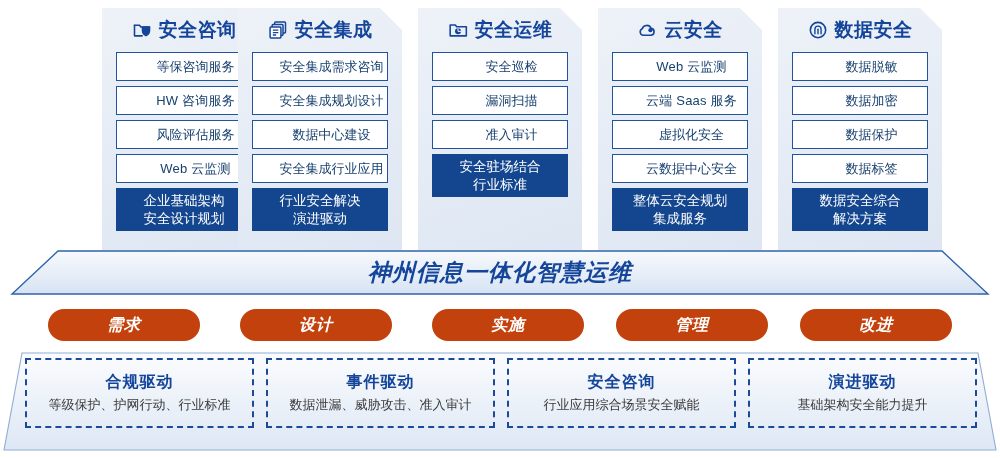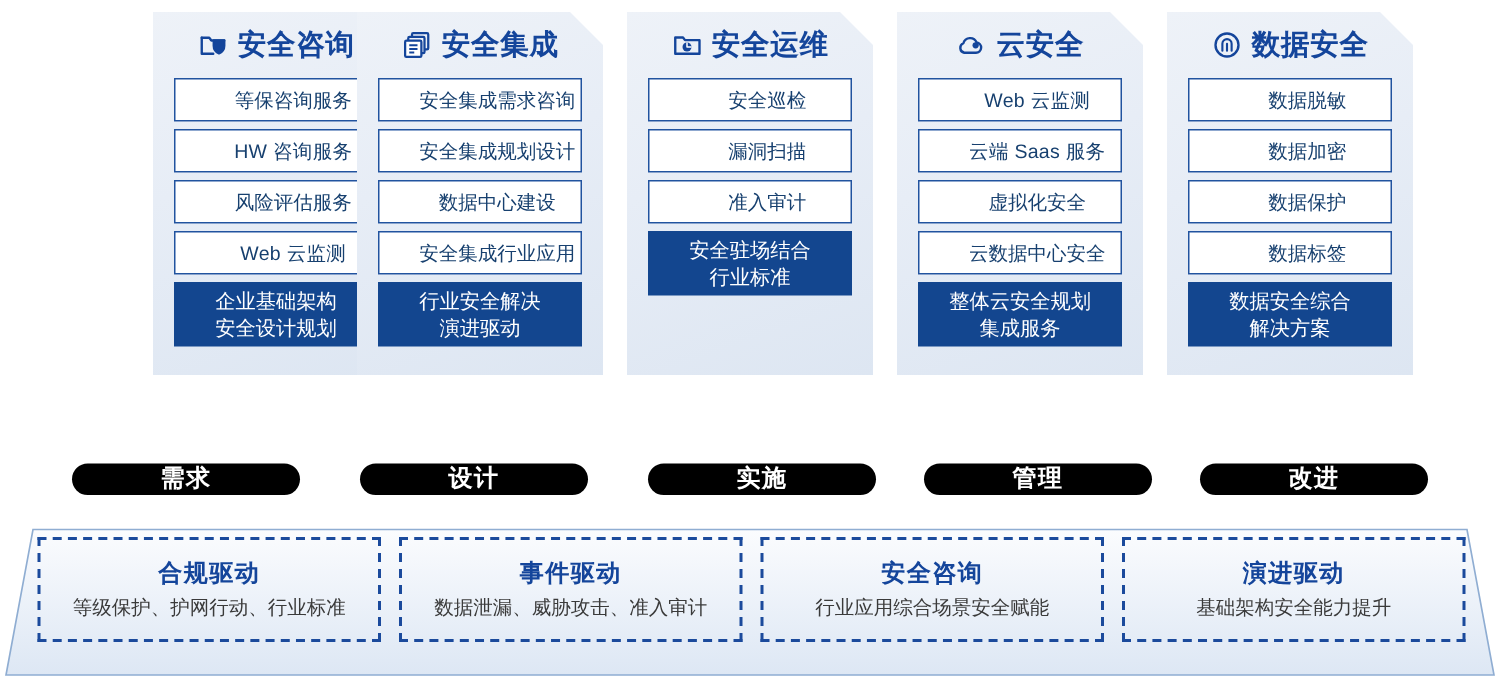--- a/index.html
+++ b/index.html
@@ -56,24 +56,24 @@
   .banner-label{
     position:absolute;left:0;top:0;width:1000px;height:44px;
     display:flex;align-items:center;justify-content:center;
     font-size:23px;font-weight:bold;font-style:italic;color:#14459b;
     letter-spacing:1px;
   }
 
   
   .pills{position:absolute;left:0;top:309px;width:1000px;height:36px;}
   .pill{
-    position:absolute;top:0;height:21px;width:152px;
-    background:#000000;border-radius:18px;
+    position:absolute;top:0;height:32px;width:152px;
+    background:#c2410c;border-radius:18px;
     display:flex;align-items:center;justify-content:center;
-    color:#ffffff;font-size:16px;font-weight:bold;letter-spacing:1px;
+    color:#ffffff;font-size:16px;font-weight:bold;letter-spacing:1px;font-style:italic;
   }
 
   
   .bottom{position:absolute;left:0;top:352px;width:1000px;height:100px;}
   .bottom-shape{position:absolute;left:0;top:0;width:1000px;height:100px;}
   .drivers{
     position:absolute;left:0;top:6px;width:1000px;height:88px;
   }
   .driver{
     position:absolute;top:0;height:66px;
@@ -203,20 +203,32 @@
         <div class="item">数据保护</div>
         <div class="item">数据标签</div>
         <div class="footer-box">
           <span>数据安全综合</span>
           <span>解决方案</span>
         </div>
       </div>
     </div>
   </div>
 
+  <div class="banner">
+    <svg class="banner-shape" viewBox="0 0 1000 48" preserveAspectRatio="none">
+      <defs>
+        <linearGradient id="bgrad" x1="0" y1="0" x2="0" y2="1">
+          <stop offset="0" stop-color="#f7fafd"></stop>
+          <stop offset="1" stop-color="#d7e3f3"></stop>
+        </linearGradient>
+      </defs>
+      <path d="M58 1 L942 1 L988 44 L12 44 Z" fill="url(#bgrad)" stroke="#2f63ab" stroke-width="1.4"></path>
+    </svg>
+    <div class="banner-label">神州信息一体化智慧运维</div>
+  </div>
 
   <div class="pills">
     <div class="pill" style="left:48px;">需求</div>
     <div class="pill" style="left:240px;">设计</div>
     <div class="pill" style="left:432px;">实施</div>
     <div class="pill" style="left:616px;">管理</div>
     <div class="pill" style="left:800px;">改进</div>
   </div>
 
   <div class="bottom">

